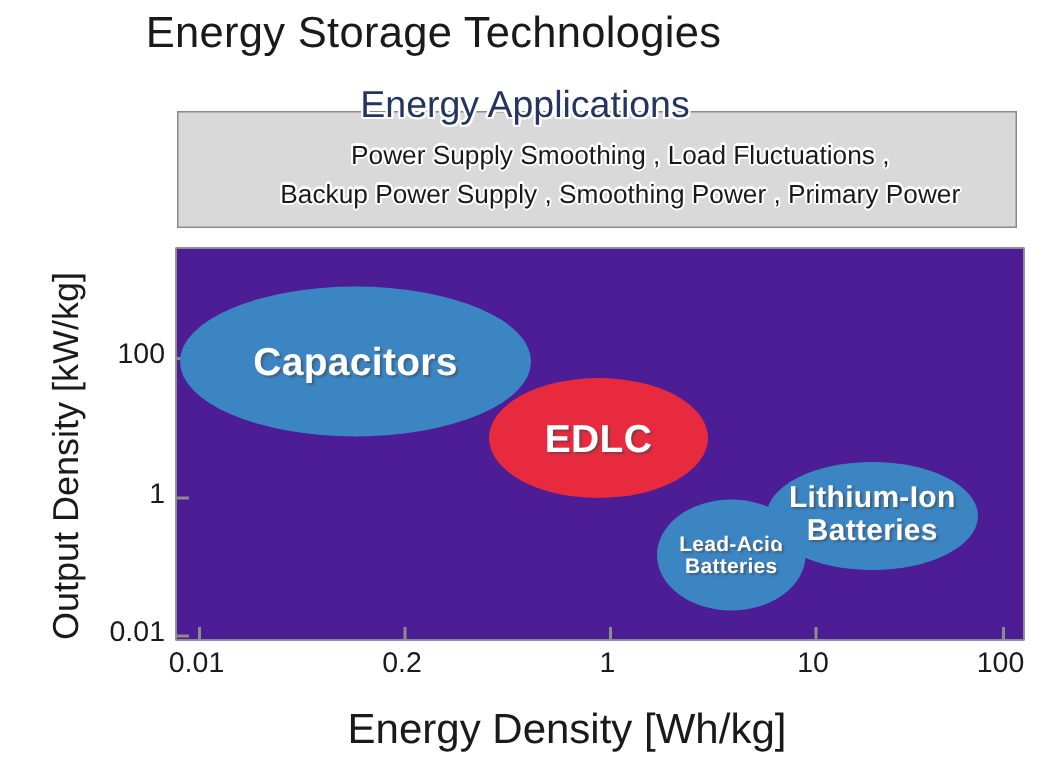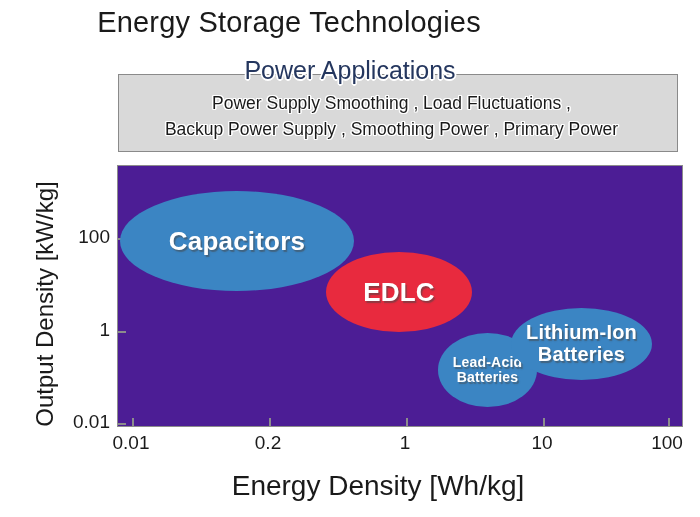--- a/index.html
+++ b/index.html
@@ -54,21 +54,21 @@
     white-space: nowrap;
     text-shadow:
        1.6px 0 0 #ffffff, -1.6px 0 0 #ffffff,
        0 1.6px 0 #ffffff, 0 -1.6px 0 #ffffff,
        1.2px 1.2px 0 #ffffff, -1.2px 1.2px 0 #ffffff,
        1.2px -1.2px 0 #ffffff, -1.2px -1.2px 0 #ffffff;
     z-index: 5;
   }
   #applications-lines {
     position: absolute;
-    left: 113px;
+    left: 135px;
     top: 90px;
     width: 557px;
     z-index: 6;
   }
   #applications-lines .app-line {
     text-align: center;
     font-size: 17.5px;
     line-height: 26px;
     color: #1a1a1a;
     white-space: nowrap;
@@ -176,21 +176,21 @@
 
   <div id="chart-title">Energy Storage Technologies</div>
 
   <div id="applications-box"></div>
 
   <div id="applications-lines">
     <div class="app-line">Power Supply Smoothing , Load Fluctuations ,</div>
     <div class="app-line">Backup Power Supply , Smoothing Power , Primary Power</div>
   </div>
 
-  <div id="applications-legend-title">Power Applications</div>
+  <div id="applications-legend-title">Energy Applications</div>
 
   <div id="plot-frame">
 
   <div class="x-tick-mark" style="left: 14px;"></div>
       <div class="x-tick-mark" style="left: 151px;"></div>
       <div class="x-tick-mark" style="left: 288px;"></div>
       <div class="x-tick-mark" style="left: 425px;"></div>
       <div class="x-tick-mark" style="left: 550px;"></div>
       <div class="y-tick-mark" style="top: 72px;"></div>
       <div class="y-tick-mark" style="top: 165px;"></div>

